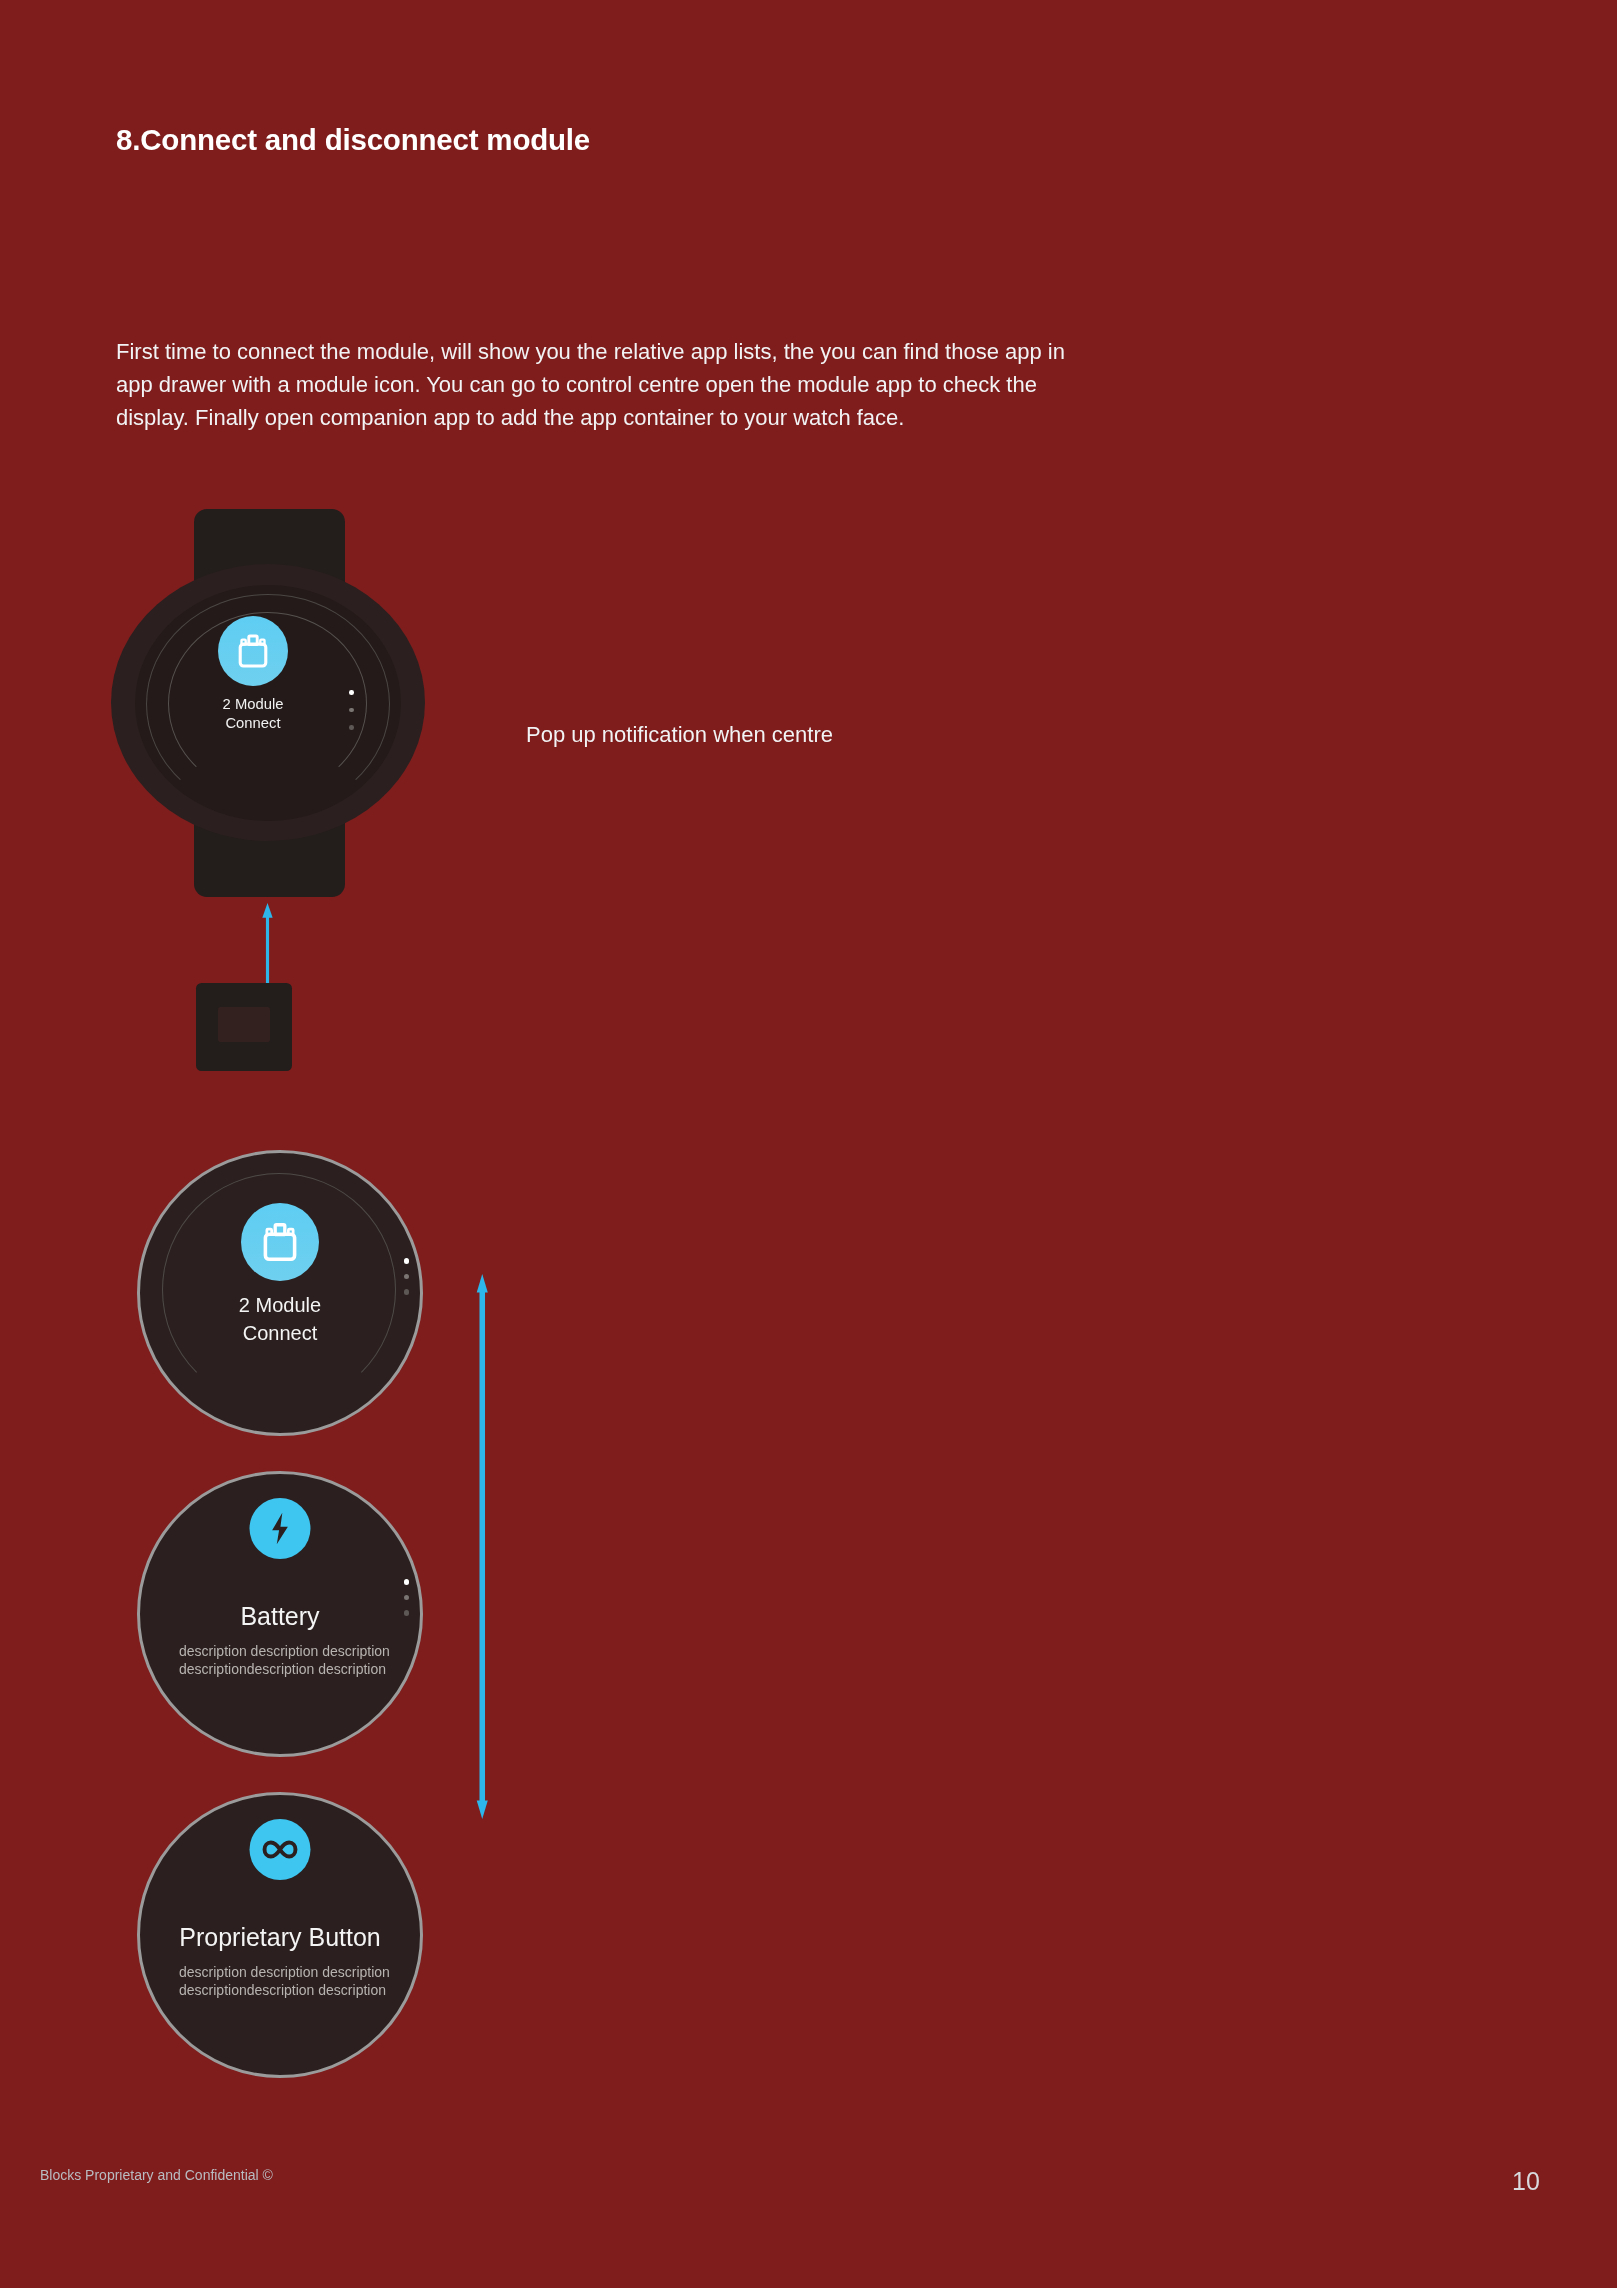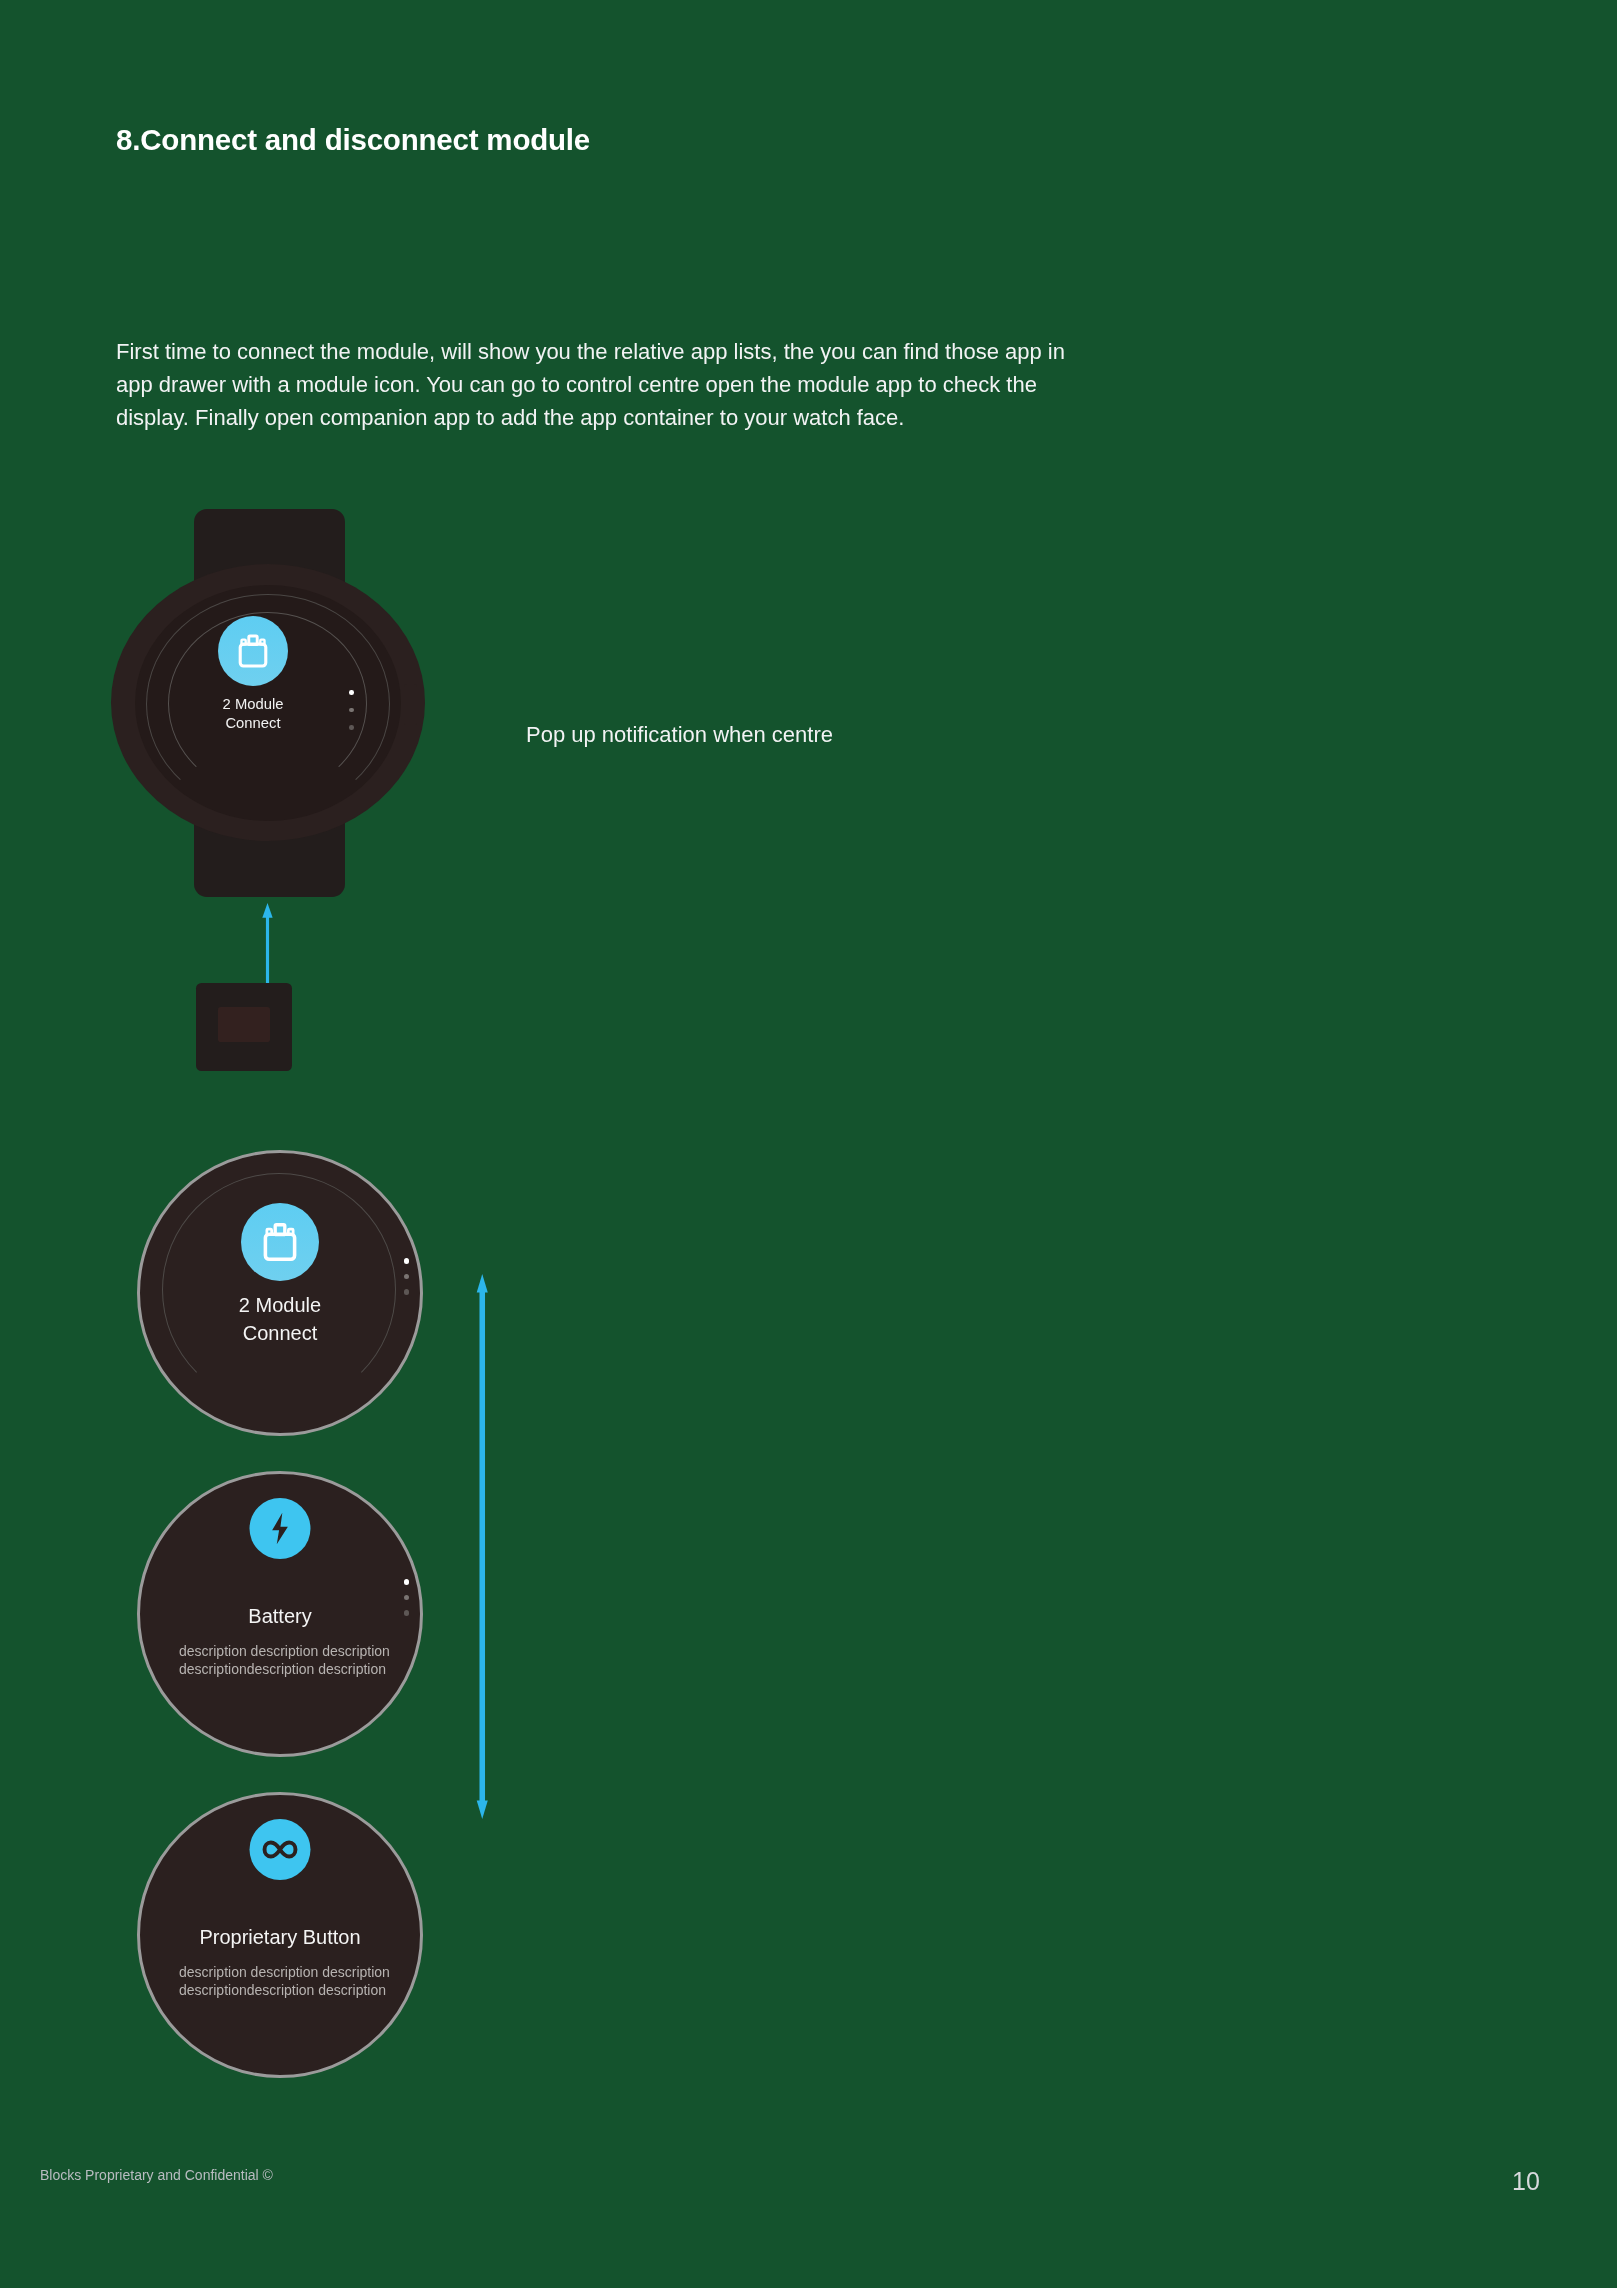--- a/index.html
+++ b/index.html
@@ -13,21 +13,21 @@
     height: 2289px;
     position: relative;
     font-family: "Liberation Sans", sans-serif;
     color: #ffffff;
     overflow: hidden;
   }
 
   .page {
     position: absolute;
     inset: 0;
-    background: #14532d;
+    background: #7f1d1d;
   }
 
   
   .heading {
     position: absolute;
     left: 116px;
     top: 123px;
     font-size: 29.5px;
     font-weight: bold;
     letter-spacing: -0.2px;
@@ -253,21 +253,21 @@
   .card-battery .app-icon { top: 24px; width: 61px; height: 61px;
                             background: #3ec5f0; }
   .card-program .app-icon { top: 24px; width: 61px; height: 61px;
                             background: #3ec5f0; }
 
   .card-title {
     position: absolute;
     left: 0; right: 0;
     text-align: center;
     color: #f4f4f4;
-    font-size: 20px;
+    font-size: 25px;
     line-height: 26px;
   }
   .card-module .card-title { top: 138px; font-size: 20px; line-height: 28px; }
   .card-battery .card-title { top: 129px; }
   .card-program .card-title { top: 129px; }
 
   .card-desc {
     position: absolute;
     left: 39px;
     width: 222px;

